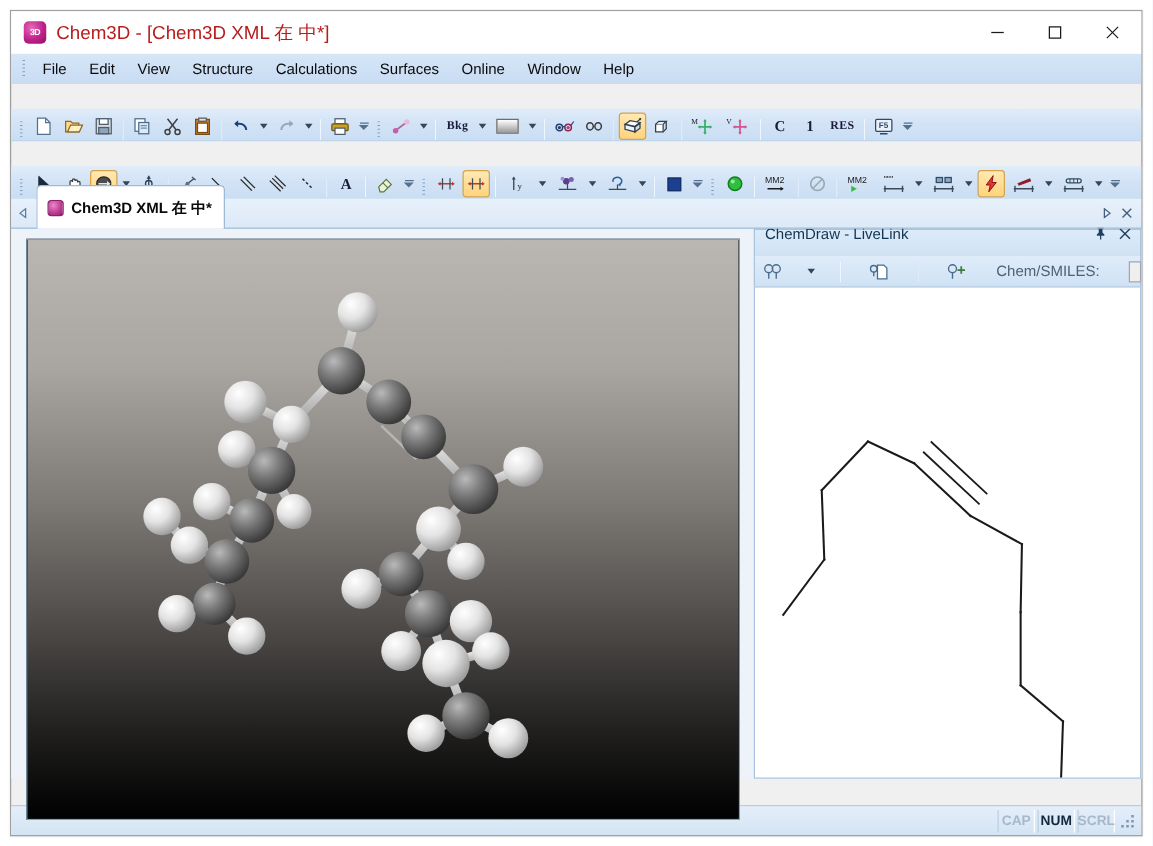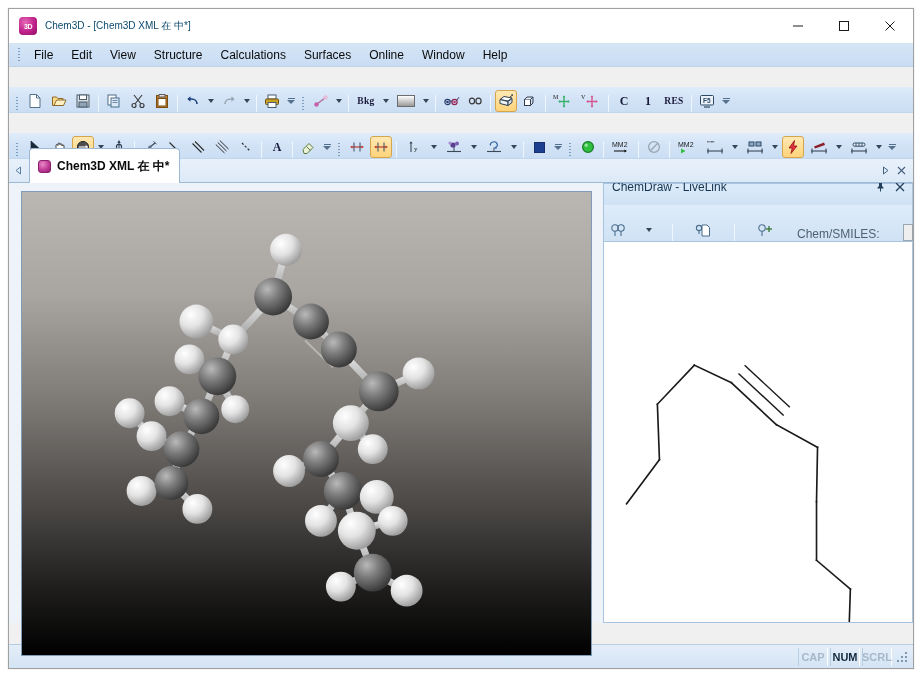--- a/index.html
+++ b/index.html
@@ -30,21 +30,21 @@
     display:flex; align-items:center;
     position:relative;
   }
   #app-icon {
     width:18px; height:18px; margin-left:10px; margin-right:8px;
     border-radius:4px;
     background:radial-gradient(circle at 35% 30%, #e56ab8 0%, #c0218a 55%, #8e1265 100%);
     display:flex; align-items:center; justify-content:center;
     color:#fff; font-size:7px; font-weight:bold; letter-spacing:-0.5px;
   }
-  #title-text { font-size:10px; color:#0c4a6e; }
+  #title-text { font-size:15px; color:#b91c1c; }
   #window-controls { margin-left:auto; display:flex; height:34px; }
   .wc {
     width:46px; height:34px;
     display:flex; align-items:center; justify-content:center;
     color:#222; font-size:14px;
   }
   .wc svg { display:block; }
 
   
   #menubar {
@@ -193,24 +193,24 @@
     display:flex; align-items:center; padding:0 4px 16px 8px;
     font-size:12px; color:#14344f;
   }
   #ll-header-buttons { margin-left:auto; display:flex; align-items:center; gap:2px; }
   .ll-hbtn {
     width:17px; height:18px;
     display:flex; align-items:center; justify-content:center;
     color:#22405c; font-size:12px;
   }
   #ll-toolbar {
-    height:36px; min-height:24px;
+    height:24px; min-height:24px;
     background:linear-gradient(to bottom,#dfecfa,#cfe2f4);
     border-left:1px solid #a8c4de; border-right:1px solid #a8c4de;
-    display:flex; align-items:flex-end; padding-left:4px; gap:17px;
+    display:flex; align-items:center; padding-left:4px; gap:17px;
   }
   #ll-smiles-label {
     font-size:12px; color:#4e6274; margin:0 6px 0 4px; white-space:nowrap;
   }
   #ll-smiles-input {
     flex:1; height:17px; min-width:10px; margin-right:6px;
     background:#efefef; border:1px solid #9aa7b3;
     font-family:"Liberation Sans", sans-serif; font-size:11px;
     padding:0 3px; color:#222;
   }

